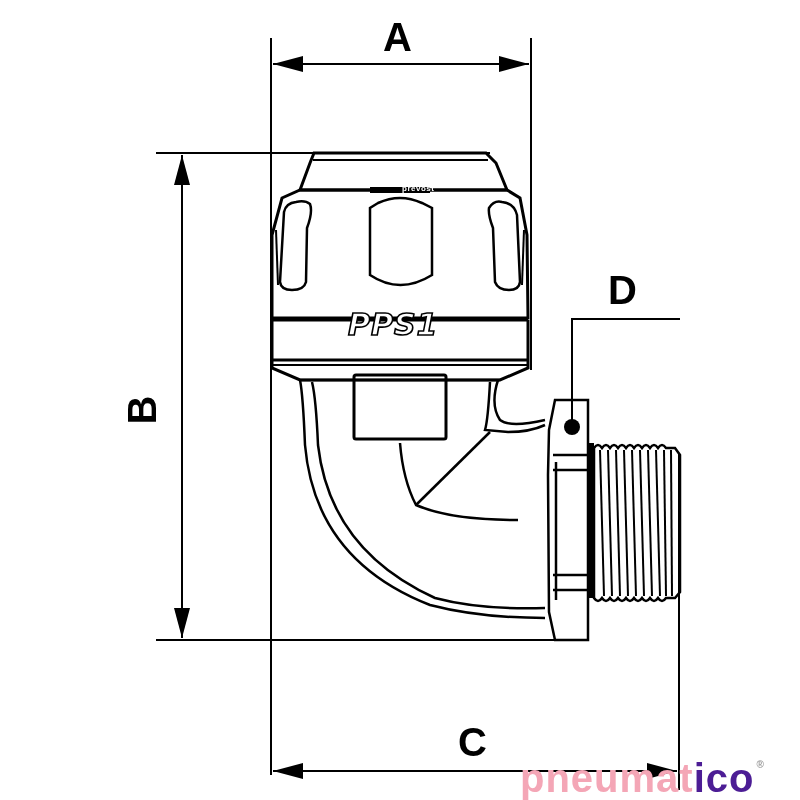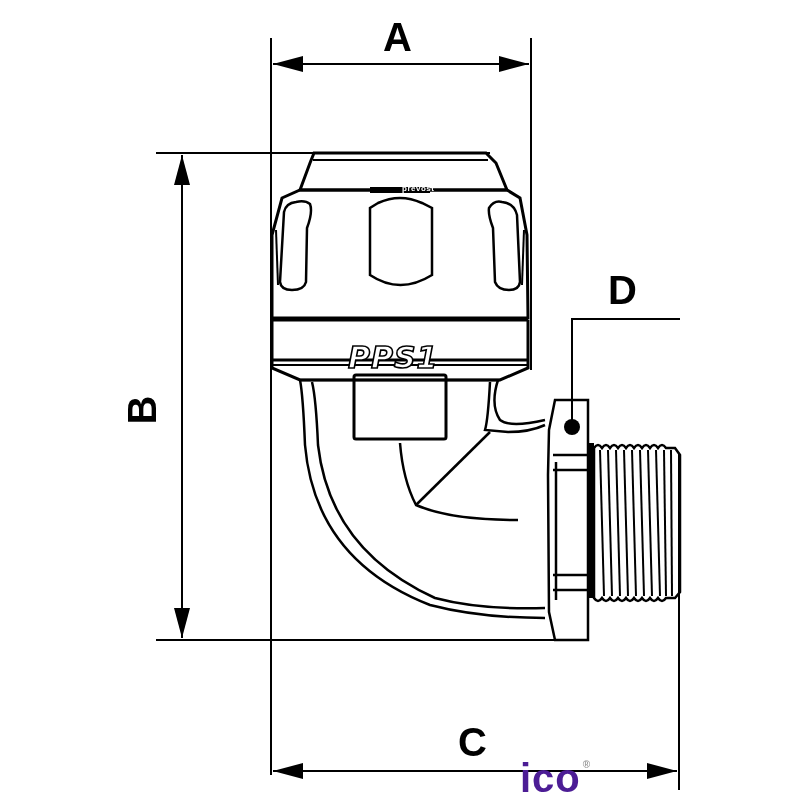--- a/index.html
+++ b/index.html
@@ -7,21 +7,21 @@
          font-family: "Liberation Sans", sans-serif; }
   svg.drawing { position: absolute; left: 0; top: 0; }
   .dim-label { position: absolute; font-family: "Liberation Sans", sans-serif;
                font-weight: bold; font-size: 40px; color: #000; line-height: 1; }
   .lbl-A { left: 383px; top: 17px; }
   .lbl-C { left: 458px; top: 722px; }
   .lbl-D { left: 608px; top: 270px; }
   .lbl-B { left: 128px; top: 390px; transform: rotate(-90deg); transform-origin: center; }
   .brand-text { position: absolute; font-family: "Liberation Sans", sans-serif;
                 font-weight: bold; font-size: 9px; color: #000; letter-spacing: 0.5px; padding-left: 24px; }
-  .pps { position: absolute; left: 348px; top: 340px; font-family: "DejaVu Sans", sans-serif;
+  .pps { position: absolute; left: 348px; top: 307px; font-family: "DejaVu Sans", sans-serif;
          font-style: italic; font-weight: bold; font-size: 30px; color: #fff;
          -webkit-text-stroke: 1.6px #000; letter-spacing: 1px; }
   .watermark { position: absolute; left: 520px; top: 758px; height: 40px; display: flex;
                align-items: baseline; font-family: "Liberation Sans", sans-serif;
                font-weight: bold; font-size: 40px; line-height: 40px; letter-spacing: 1px; }
   .wm-a { color: #f4a6b6; }
   .wm-b { color: #4c1d95; }
   .wm-reg { color: #999; font-size: 10px; position: relative; top: -24px; margin-left: 2px; }
 </style>
 </head>
@@ -119,16 +119,17 @@
 
 <div class="dim-label lbl-A">A</div>
 <div class="dim-label lbl-B">B</div>
 <div class="dim-label lbl-C">C</div>
 <div class="dim-label lbl-D">D</div>
 
 <div class="pps">PPS1</div>
 <div class="brand-text" style="left:378px; top:184px; color:#fff; font-size:8px;">prevost</div>
 
 <div class="watermark">
+  <span class="wm-a">pneumat</span>
   <span class="wm-b">ic</span>
   <span class="wm-b">o</span>
   <span class="wm-reg">®</span>
 </div>
 
 </body></html>

